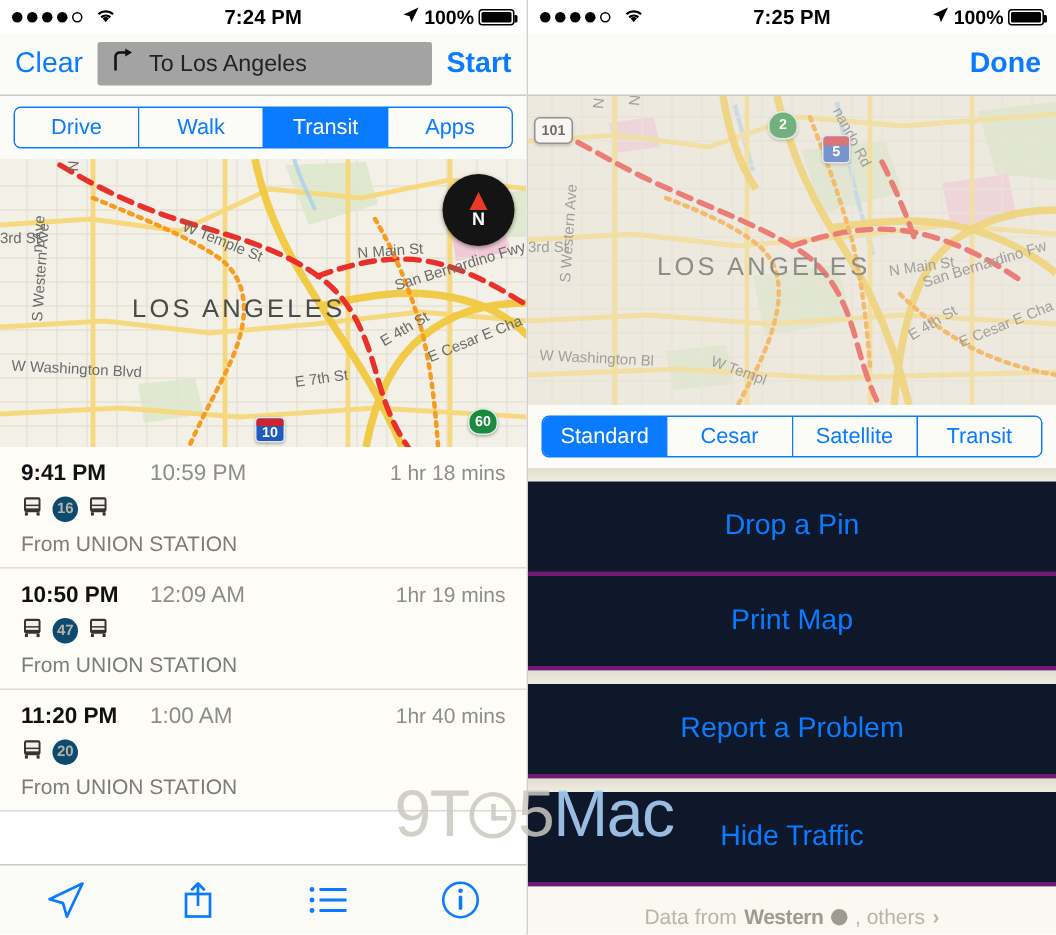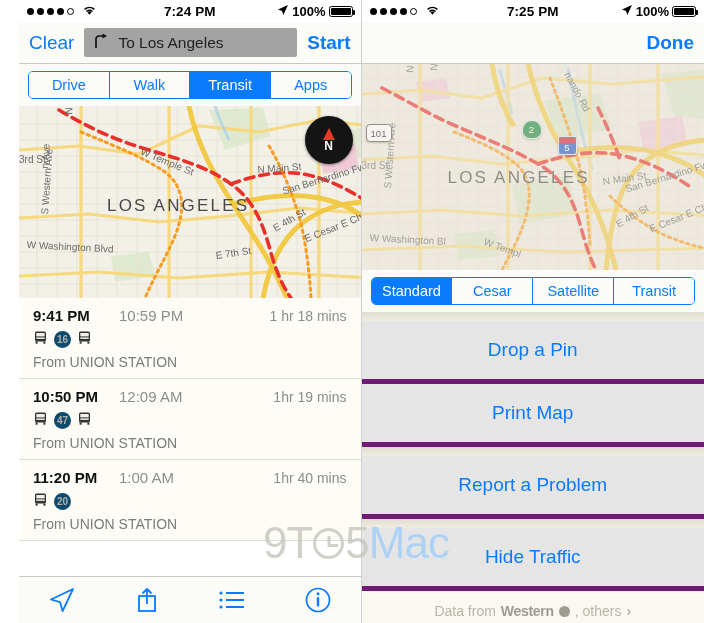--- a/index.html
+++ b/index.html
@@ -2,21 +2,21 @@
 <html><head>
 <meta charset="utf-8">
 <style>
   * { box-sizing: border-box; margin: 0; padding: 0; }
   html, body {
     width: 704px; height: 623px;
     background: #fff;
     font-family: "Liberation Sans", sans-serif;
     overflow: hidden;
   }
-  .screens { display: flex; width: 704px; height: 502px; padding-left: 19px; }
+  .screens { display: flex; width: 704px; height: 502px; }
   .phone { width: 352px; height: 623px; position: relative; overflow: hidden; background: #fff; }
   .phone.left { border-right: 1px solid #cfcfcf; }
 
   
   .statusbar {
     height: 22px; display: flex; align-items: center;
     padding: 0 8px; font-size: 13px; font-weight: bold; color: #000;
     background: #fff; position: relative; z-index: 40;
   }
   .sb-left { display: flex; align-items: center; gap: 3px; }
@@ -78,25 +78,24 @@
     position: absolute; width: 48px; height: 48px; border-radius: 50%;
     background: #141414; display: flex; align-items: center; justify-content: center;
     flex-direction: column; box-shadow: 0 1px 3px rgba(0,0,0,.45);
   }
   .compass .needle {
     width: 0; height: 0; border-left: 6px solid transparent; border-right: 6px solid transparent;
     border-bottom: 12px solid #e83b26; margin-bottom: 0px;
   }
   .compass .n { color: #fff; font-size: 12px; font-weight: bold; line-height: 13px; }
   .shield {
-    position: absolute; font-size: 9.5px; font-weight: normal; color: #fff;
+    position: absolute; font-size: 9.5px; font-weight: bold; color: #fff;
     display: flex; align-items: center; justify-content: center;
     border-radius: 3px; border: 1px solid rgba(255,255,255,.85);
     box-shadow: 0 1px 2px rgba(0,0,0,.3);
-    margin-top: 46px;
   }
   .shield.us { background: #fff; color: #111; border: 1px solid #555; border-radius: 4px; }
   .shield.i { background: #1f5bbf; }
   .shield.i::before { content: ""; position: absolute; top: 0; left: 0; right: 0; height: 35%; background: #cf2430; border-radius: 2px 2px 0 0;}
   .shield.i span { position: relative; z-index: 2; margin-top: 3px;}
   .shield.green { background: #1a8a3c; border-radius: 50% 50% 40% 40%; }
 
   
   .routelist { background: #fdfcf7; }
   .route { padding: 9px 14px 8px 14px; border-bottom: 1px solid #dcdcd6; position: relative; }
@@ -117,21 +116,21 @@
     background: #fbfbf7; border-top: 1px solid #c8c7cc;
     display: flex; align-items: center; justify-content: space-around; z-index: 35;
   }
   .tb-btn { cursor: pointer; display: flex; align-items: center; justify-content: center; width: 44px; height: 40px; }
 
   
   .actionlist { position: relative; }
   .act-sep { height: 9px; background: linear-gradient(180deg,#e2ded0,#efece1); }
   .act-row {
     height: 63px; display: flex; align-items: center; justify-content: center;
-    background: #e5e5e5; border-bottom: 5px solid #701a75; cursor: pointer;
+    background: #0f172a; border-bottom: 3px solid #701a75; cursor: pointer;
   }
   .act-row .lbl { color: #0a7bff; font-size: 19px; }
   .footer {
     height: 40px; display: flex; align-items: center; justify-content: center;
     gap: 5px; background: #faf8f1; color: #b8b5ab; font-size: 14px;
   }
   .footer .tomtom { font-weight: bold; color: #9e9b92; letter-spacing: -.3px; }
   .footer .globe {
     display: inline-block; width: 11px; height: 11px; border-radius: 50%;
     background: #9e9b92; vertical-align: -1px;

